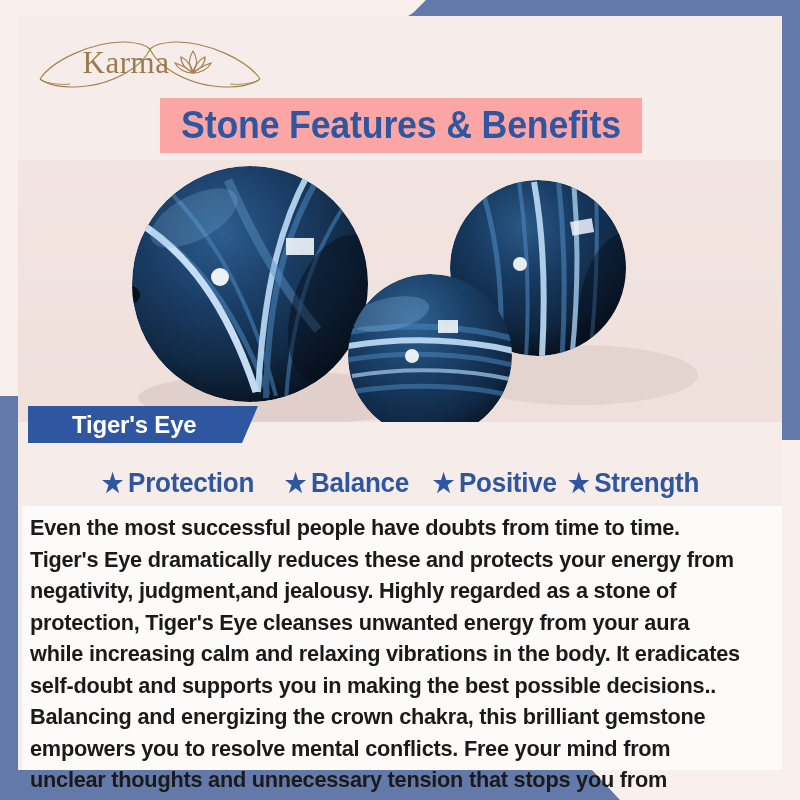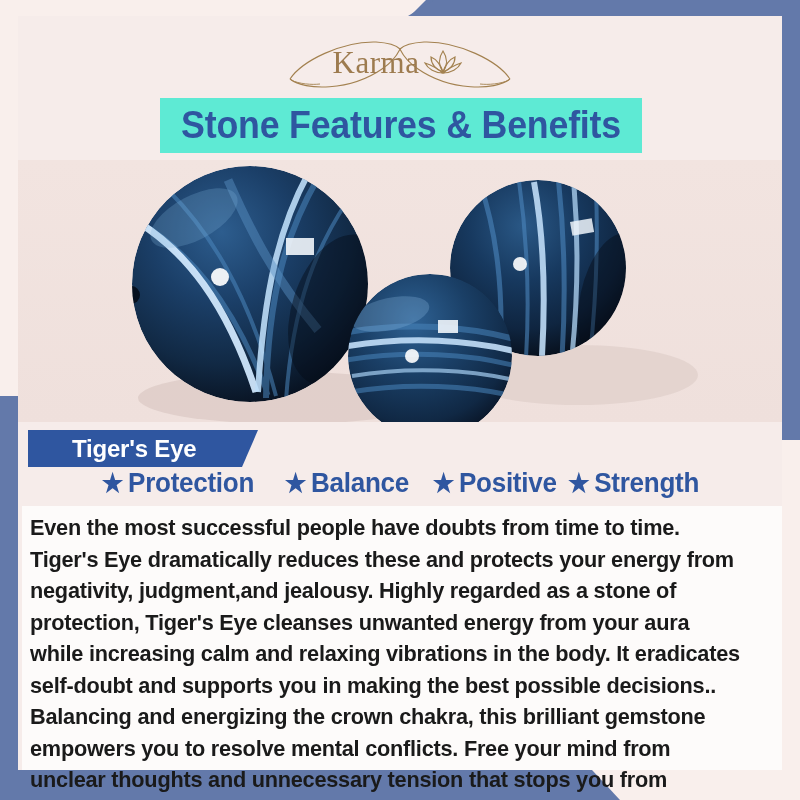--- a/index.html
+++ b/index.html
@@ -79,21 +79,20 @@
 
   
   .brand {
     position: absolute;
     top: 26px;
     left: 0;
     width: 800px;
     height: 72px;
     display: flex;
     align-items: center;
-    justify-content: center;
   }
   .brand-inner {
     position: relative;
     width: 300px;
     height: 70px;
     display: flex;
     align-items: center;
     justify-content: center;
   }
   .brand-swirl {
@@ -124,21 +123,21 @@
     justify-content: center;
   }
 
   
   .title-band {
     position: absolute;
     top: 98px;
     left: 160px;
     width: 482px;
     height: 55px;
-    background: #5eead4;
+    background: #fca5a5;
     display: flex;
     align-items: center;
     justify-content: center;
   }
   .title-text {
     font-family: "Liberation Sans Narrow", "Liberation Sans", sans-serif;
     font-weight: bold;
     font-size: 38px;
     color: #2f56a0;
     letter-spacing: -0.2px;
@@ -155,21 +154,21 @@
     height: 262px;
     overflow: hidden;
     background: #f3e7e4;
   }
   .photo svg { display: block; }
 
   
   .ribbon {
     position: absolute;
     left: 28px;
-    top: 430px;
+    top: 406px;
     width: 230px;
     height: 37px;
     background: #2f56a0;
     clip-path: polygon(0 0, 100% 0, 214px 100%, 0 100%);
     display: flex;
     align-items: center;
   }
   .ribbon-label {
     color: #ffffff;
     font-weight: bold;

